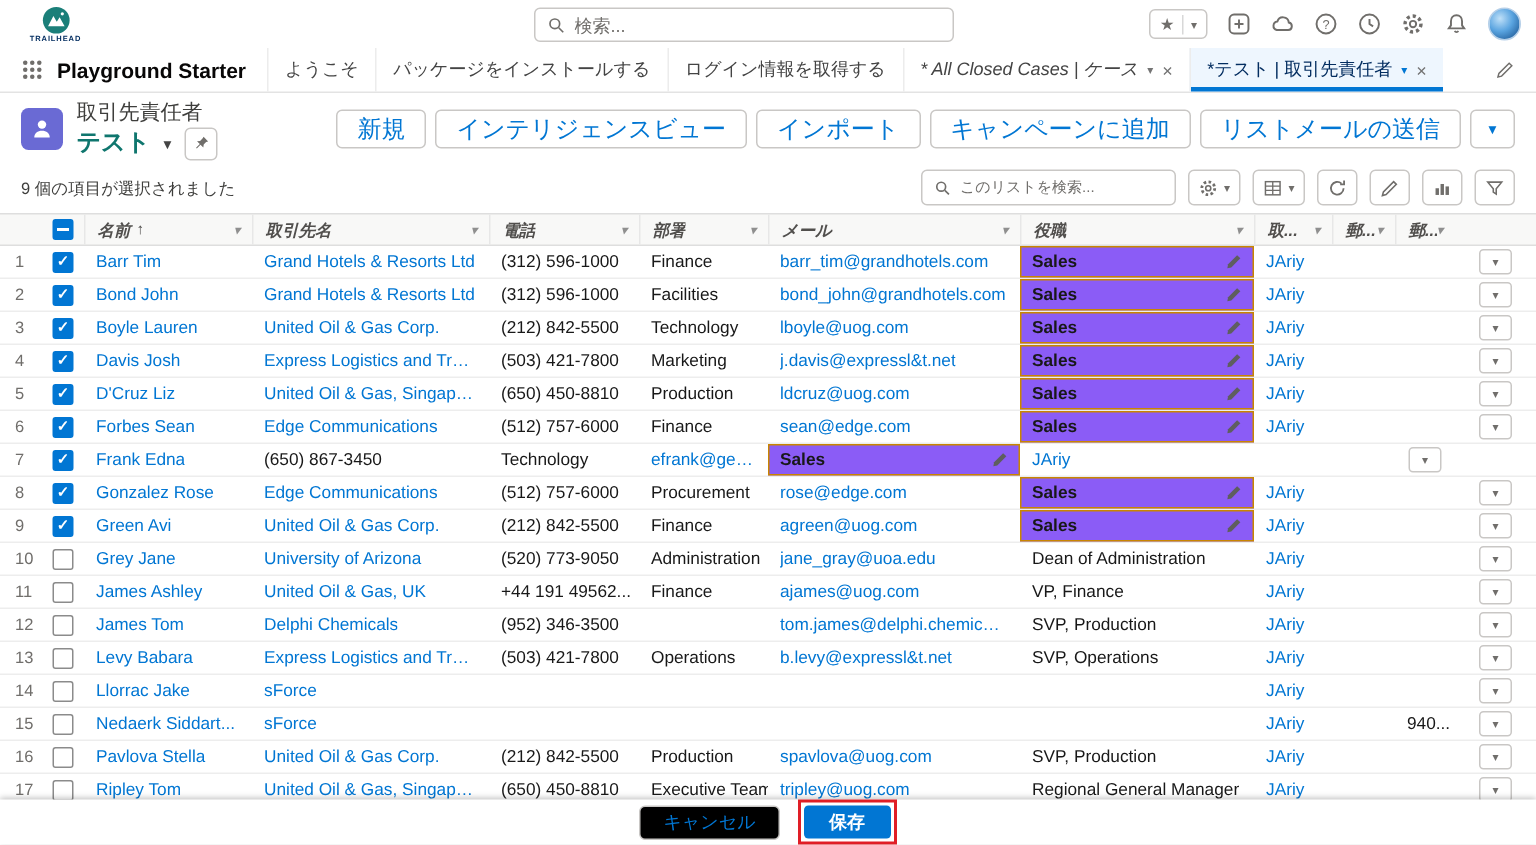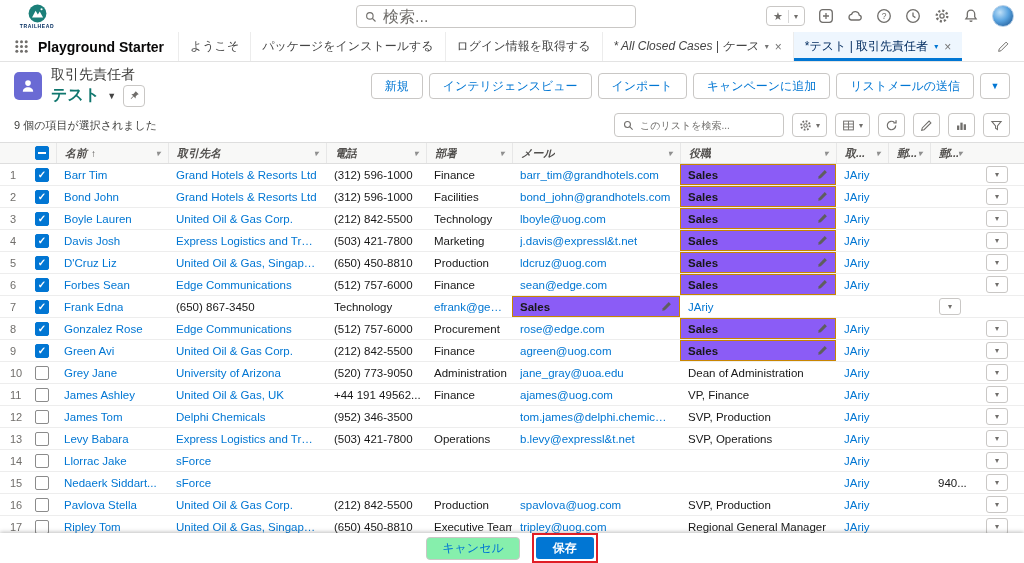--- a/index.html
+++ b/index.html
@@ -9,21 +9,21 @@
   
   .global-header { height:32px; display:flex; align-items:center; padding:0 10px;
     position:relative; background:#fff; }
   .logo { display:flex; flex-direction:column; align-items:center; width:54px; }
   .logo svg { width:19px; height:19px; }
   .logo-text { font-size:5px; font-weight:700; letter-spacing:.6px; color:#032d60; }
   .global-search { position:absolute; left:356px; top:5px; width:280px; height:23px;
     border:1px solid #c9c7c5; border-radius:4px; display:flex; align-items:center;
     gap:6px; padding:0 8px; background:#fff; }
   .global-search svg { width:12px; height:12px; flex:none; }
-  .global-search input { border:0; outline:0; flex:1; font-size:16px; font-family:inherit; color:#444; }
+  .global-search input { border:0; outline:0; flex:1; font-size:12px; font-family:inherit; color:#444; }
   input::placeholder { color:#706e6b; }
   .header-icons { margin-left:auto; display:flex; align-items:center; gap:13px; }
   .fav-btn { display:flex; align-items:center; gap:5px; height:20px; padding:0 6px;
     border:1px solid #c9c7c5; border-radius:4px; color:#706e6b; font-size:11px; cursor:pointer; }
   .fav-btn .vdiv { width:1px; height:13px; background:#d8d8d8; }
   .fav-btn .caret { font-size:8px; }
   .hicon { display:flex; cursor:pointer; }
   .hicon svg { width:16px; height:16px; }
   .avatar { width:22px; height:22px; border-radius:50%; border:1px solid #b5cfe8;
     background:radial-gradient(circle at 35% 32%, #bfe0f8 0%, #5aa4e0 45%, #124a87 100%); cursor:pointer; }
@@ -50,21 +50,21 @@
   .obj-icon svg { width:18px; height:18px; }
   .ph-text { display:flex; flex-direction:column; gap:1px; }
   .obj-label { font-size:14px; color:#3e3e3c; }
   .title-row { display:flex; align-items:center; gap:7px; }
   .list-title { font-size:16px; font-weight:700; color:#0f766e; }
   .title-caret { font-size:9px; color:#444; cursor:pointer; }
   .pin-btn { width:22px; height:22px; border:1px solid #c9c7c5; border-radius:4px; background:#fff;
     display:flex; align-items:center; justify-content:center; cursor:pointer; }
   .ph-actions { display:flex; align-items:center; gap:6px; }
   .hbtn { height:26px; padding:0 13px; border:1px solid #c9c7c5; border-radius:4px; background:#fff;
-    color:#0176d3; font-size:12px; font-family:inherit; cursor:pointer; white-space:nowrap; }
+    color:#0176d3; font-size:16px; font-family:inherit; cursor:pointer; white-space:nowrap; }
   .hbtn-caret { height:26px; width:30px; border:1px solid #c9c7c5; border-radius:4px; background:#fff;
     color:#0176d3; font-size:9px; cursor:pointer; }
 
   
   .list-toolbar { height:34px; display:flex; justify-content:space-between; align-items:center; padding:0 14px; }
   .status-text { font-size:11px; color:#3e3e3c; }
   .tb-right { display:flex; align-items:center; gap:8px; }
   .list-search { width:170px; height:24px; border:1px solid #c9c7c5; border-radius:4px;
     display:flex; align-items:center; gap:6px; padding:0 8px; background:#fff; }
   .list-search svg { width:11px; height:11px; flex:none; }
@@ -97,21 +97,21 @@
   .checkbox { width:14px; height:14px; border:1px solid #8b8b8b; border-radius:2px; background:#fff;
     display:inline-flex; align-items:center; justify-content:center; cursor:pointer; }
   .checkbox.checked { background:#0176d3; border-color:#0176d3; }
   .checkbox.checked::after { content:"✓"; color:#fff; font-size:10px; font-weight:700; line-height:1; }
   .checkbox.indeterminate { background:#0176d3; border-color:#0176d3; }
   .checkbox.indeterminate::after { content:""; width:8px; height:2px; background:#fff; display:block; }
 
   
   .footer-bar { position:absolute; left:0; bottom:0; width:1024px; height:30px; background:#fff;
     box-shadow:0 -1px 4px rgba(0,0,0,.25); display:flex; align-items:center; justify-content:center; gap:12px; z-index:5; }
-  .cancel-btn { height:23px; padding:0 15px; border:1px solid #c9c7c5; border-radius:4px; background:#86efac;
+  .cancel-btn { height:23px; padding:0 15px; border:1px solid #c9c7c5; border-radius:4px; background:#000000;
     color:#0176d3; font-size:12px; font-family:inherit; cursor:pointer; }
   .save-highlight { border:2px solid #e01e26; padding:2px; display:flex; }
   .save-btn { height:22px; padding:0 17px; border:0; border-radius:3px; background:#0176d3;
     color:#fff; font-size:12px; font-weight:700; font-family:inherit; cursor:pointer; }
 </style>
 </head>
 <body>
 
 <header class="global-header">
   <div class="logo">

